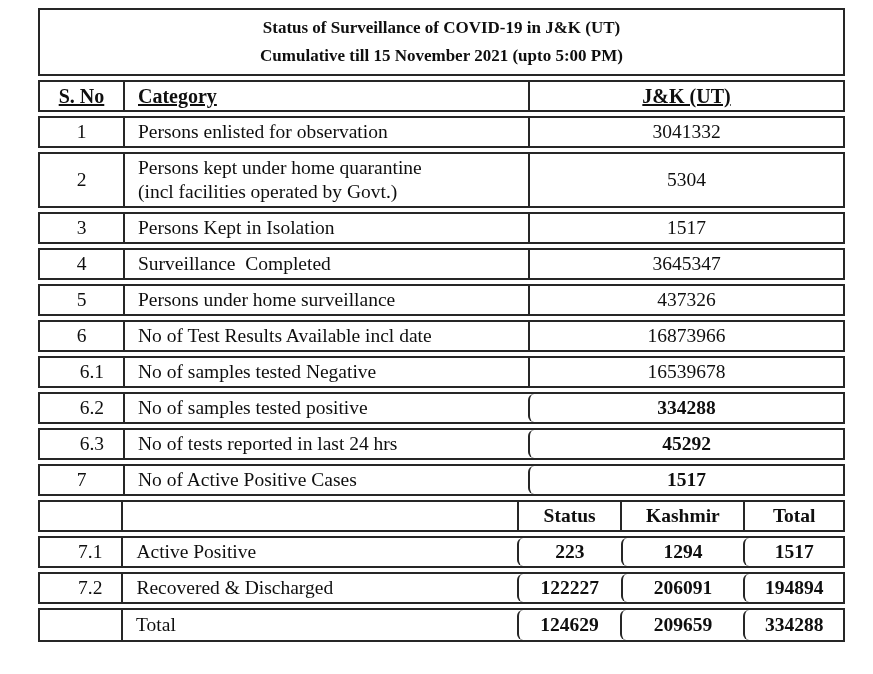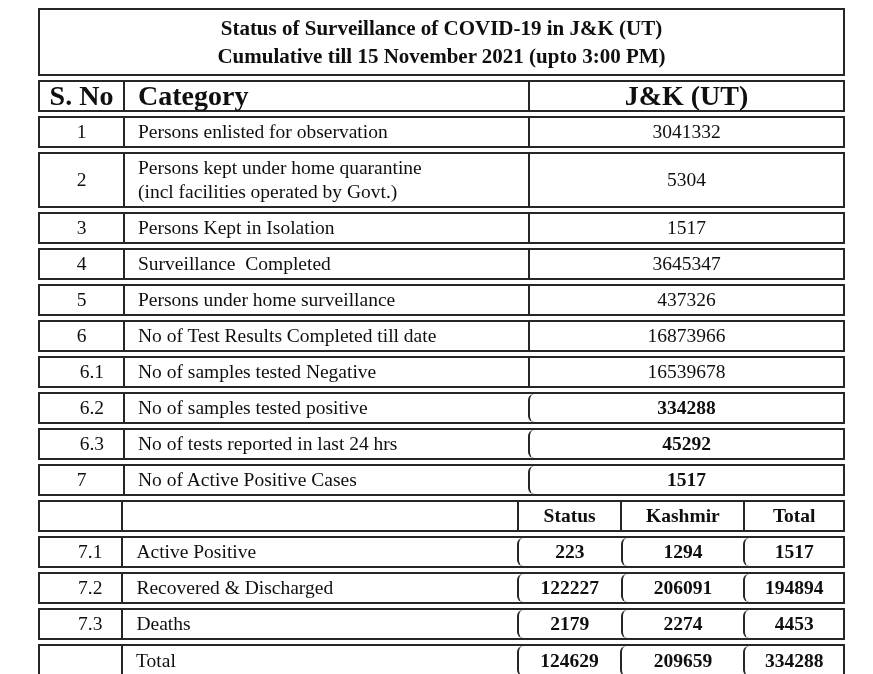--- a/index.html
+++ b/index.html
@@ -20,21 +20,21 @@
     box-sizing: border-box;
     border: 2px solid #262626;
     background: #ffffff;
     margin-bottom: 4px;
   }
   .title-box {
     height: 68px;
     display: flex; flex-direction: column;
     justify-content: center; align-items: center;
     font-weight: bold;
-    font-size: 21px; line-height: 28px;
+    font-size: 17px; line-height: 28px;
     text-align: center;
   }
   .row { display: flex; align-items: stretch; min-height: 30px; }
   .cell {
     display: flex; align-items: center;
     box-sizing: border-box;
     font-size: 19.5px; line-height: 24px;
   }
   .sno { width: 83px; justify-content: center; }
   .sno.sno-dec { justify-content: flex-end; padding-right: 19px; }
@@ -42,34 +42,34 @@
     width: 405px;
     border-left: 2px solid #262626;
     padding: 2px 8px 2px 13px;
     white-space: pre-wrap;
   }
   .val { width: 315px; border-left: 2px solid #262626; justify-content: center; text-align: center; }
   .reg  { width: 106px; border-left: 2px solid #262626; justify-content: center; text-align: center; }
   .reg2 { width: 126px; border-left: 2px solid #262626; justify-content: center; text-align: center; }
   .reg3 { width: 102px; border-left: 2px solid #262626; justify-content: center; text-align: center; }
   .header-row { font-weight: bold; }
-  .header-row .cell { font-size: 28px; }
+  .header-row .cell { font-size: 20px; text-decoration: underline; }
   .subheader-row { min-height: 32px; font-weight: bold; }
   .total-row { min-height: 34px; }
   .bold { font-weight: bold; border-radius: 6px; }
 </style>
 </head>
 <body>
 
 <div class="page">
   <div class="table-wrap">
 
     <div class="box title-box">
       <div>Status of Surveillance of COVID-19 in J&amp;K (UT)</div>
-      <div>Cumulative till 15 November 2021 (upto 3:00 PM)</div>
+      <div>Cumulative till 15 November 2021 (upto 5:00 PM)</div>
     </div>
 
     <div class="box row header-row">
       <div class="cell sno">S. No</div>
       <div class="cell cat">Category</div>
       <div class="cell val">J&amp;K (UT)</div>
     </div>
 
     <div id="rows-main">
         <div class="box row">
@@ -93,21 +93,21 @@
           <div class="cell cat">Surveillance  Completed</div>
           <div class="cell val">3645347</div>
         </div>
         <div class="box row">
           <div class="cell sno">5</div>
           <div class="cell cat">Persons under home surveillance</div>
           <div class="cell val">437326</div>
         </div>
         <div class="box row">
           <div class="cell sno">6</div>
-          <div class="cell cat">No of Test Results Completed till date</div>
+          <div class="cell cat">No of Test Results Available incl date</div>
           <div class="cell val">16873966</div>
         </div>
         <div class="box row">
           <div class="cell sno sno-dec">6.1</div>
           <div class="cell cat">No of samples tested Negative</div>
           <div class="cell val">16539678</div>
         </div>
         <div class="box row">
           <div class="cell sno sno-dec">6.2</div>
           <div class="cell cat">No of samples tested positive</div>
@@ -141,27 +141,20 @@
           <div class="cell reg2 bold">1294</div>
           <div class="cell reg3 bold">1517</div>
         </div>
         <div class="box row">
           <div class="cell sno sno-dec">7.2</div>
           <div class="cell cat">Recovered &amp; Discharged</div>
           <div class="cell reg bold">122227</div>
           <div class="cell reg2 bold">206091</div>
           <div class="cell reg3 bold">194894</div>
         </div>
-        <div class="box row">
-          <div class="cell sno sno-dec">7.3</div>
-          <div class="cell cat">Deaths</div>
-          <div class="cell reg bold">2179</div>
-          <div class="cell reg2 bold">2274</div>
-          <div class="cell reg3 bold">4453</div>
-        </div>
         <div class="box row total-row">
           <div class="cell sno"></div>
           <div class="cell cat">Total</div>
           <div class="cell reg bold">124629</div>
           <div class="cell reg2 bold">209659</div>
           <div class="cell reg3 bold">334288</div>
         </div>
       </div>
 
   </div>

